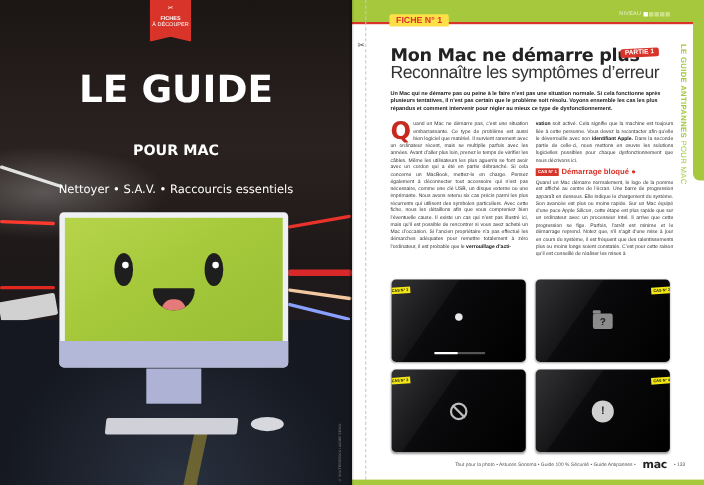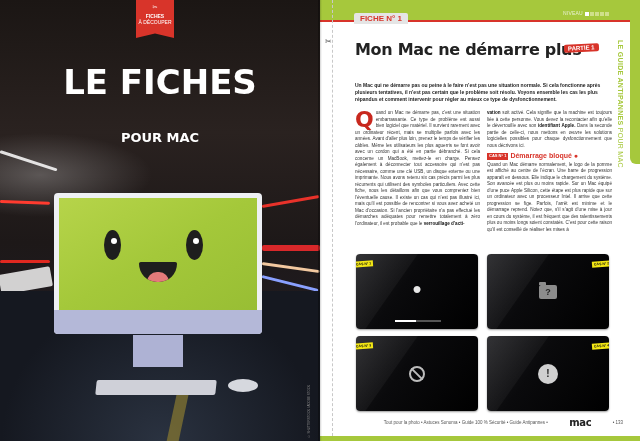--- a/index.html
+++ b/index.html
@@ -50,21 +50,21 @@
   .mouth::after { content: ""; position: absolute; left: 8px; bottom: 0; width: 22px; height: 10px; background: #e47a7a; border-radius: 11px 11px 0 0; }
   .imac-stand { position: absolute; left: 133px; top: 335px; width: 50px; height: 32px; background: #aeb2d4; }
   .keyboard { position: absolute; left: 96px; top: 380px; width: 120px; height: 15px; background: #cfd0d8; border-radius: 2px; transform: skewX(-6deg); }
   .mouse { position: absolute; left: 228px; top: 379px; width: 30px; height: 13px; background: #d6d8de; border-radius: 50%; }
   .credit { position: absolute; left: 307px; top: 385px; font-size: 3px; color: #888; writing-mode: vertical-rl; transform: rotate(180deg); }
 
   
   .page { position: absolute; left: 320px; top: 0; width: 320px; height: 441px; background: #ffffff; overflow: hidden; }
   .top-band { position: absolute; left: 0; top: 0; width: 320px; height: 20px; background: #a6c83c; }
   .red-line { position: absolute; left: 0; top: 20px; width: 310px; height: 2px; background: #d8342a; }
-  .fiche-tab { position: absolute; left: 34px; top: 13px; padding: 1px 6px; background: #e5e5e5; color: #d8342a; font-weight: bold; font-size: 8px; border-radius: 2px 2px 0 0; }
+  .fiche-tab { position: absolute; left: 34px; top: 13px; padding: 1px 6px; background: #fde047; color: #d8342a; font-weight: bold; font-size: 8px; border-radius: 2px 2px 0 0; }
   .niveau { position: absolute; left: 243px; top: 10px; font-size: 5px; color: #e8f0d0; letter-spacing: .2px; }
   .niveau .sq { display: inline-block; width: 4px; height: 4px; margin-left: 1px; background: #cfe08a; vertical-align: middle; }
   .niveau .sq.on { background: #ffffff; }
   .right-strip-green { position: absolute; left: 310px; top: 0; width: 10px; height: 164px; background: #a6c83c; border-radius: 0 0 0 6px; }
   .side-text { position: absolute; left: 297px; top: 40px; writing-mode: vertical-rl; font-size: 7px; color: #a6c83c; font-weight: bold; letter-spacing: .3px; }
   .side-text span.light { font-weight: normal; }
   .gutter-line { position: absolute; left: 12px; top: 0; width: 0; height: 441px; border-left: 1px dashed #c8c8c8; }
   .scissor-mark { position: absolute; left: 5px; top: 37px; font-size: 8px; color: #555; }
 
   .h1 { position: absolute; left: 35px; top: 40px; font-size: 16px; font-weight: bold; color: #222; font-family: "DejaVu Sans", sans-serif; letter-spacing: -0.3px; }
@@ -91,21 +91,21 @@
   .progress { position: absolute; left: 39px; bottom: 7px; width: 46px; height: 2px; background: #555; }
   .progress i { display: block; width: 21px; height: 2px; background: #fff; }
   .folder { width: 18px; height: 14px; background: #8c8c8c; border-radius: 2px; position: relative; color: #222; font-size: 9px; font-weight: bold; line-height: 14px; }
   .folder::before { content: ""; position: absolute; left: 0; top: -3px; width: 7px; height: 3px; background: #8c8c8c; border-radius: 1px 1px 0 0; }
   .prohibit { width: 16px; height: 16px; border: 2px solid #bcbcbc; border-radius: 50%; position: relative; }
   .prohibit::after { content: ""; position: absolute; left: 5px; top: -2px; width: 2px; height: 16px; background: #bcbcbc; transform: rotate(-45deg); }
   .globe { width: 20px; height: 20px; border-radius: 50%; background: #d0d0d0; position: relative; }
   .globe::after { content: "!"; position: absolute; left: 0; top: 0; width: 20px; height: 20px; line-height: 20px; text-align: center; font-size: 10px; font-weight: bold; color: #222; }
 
   .footer { position: absolute; left: 0; top: 417px; width: 303px; text-align: right; font-size: 4.5px; color: #555; }
-  .footer .brand { display: inline-block; font-weight: bold; font-size: 10px; color: #222; font-family: "DejaVu Sans", sans-serif; vertical-align: middle; margin: 0 20px; letter-spacing: -0.3px; }
+  .footer .brand { display: inline-block; font-weight: bold; font-size: 10px; color: #222; font-family: "DejaVu Sans", sans-serif; vertical-align: middle; margin: 0 5px; letter-spacing: -0.3px; }
   .bottom-band { position: absolute; left: 0; top: 436px; width: 320px; height: 5px; background: #a6c83c; }
   .spine-shadow { position: absolute; left: 318px; top: 0; width: 4px; height: 441px; background: linear-gradient(90deg, rgba(0,0,0,.35), rgba(0,0,0,0)); }
 </style>
 </head>
 <body>
 
 <div class="cover">
   <div class="streak" style="left:0;top:150px;width:60px;background:rgba(255,255,255,.85);transform:rotate(18deg);"></div>
   <div class="streak" style="left:0;top:200px;width:50px;background:#ff3b2f;transform:rotate(2deg);"></div>
   <div class="streak" style="left:0;top:260px;width:50px;background:#e02820;"></div>
@@ -117,22 +117,23 @@
   <div class="road">
       <div class="road-line"></div>
     </div>
 
   <div class="ribbon">
     <span class="scissors">✂</span>
     <span class="r1">FICHES</span>
     <span class="r2">À DÉCOUPER</span>
   </div>
 
-  <div class="cover-title t1">LE FICHES</div>
+  <div class="cover-title t1">LE GUIDE</div>
   <div class="cover-title t3">POUR MAC</div>
+  <div class="sub s2">Nettoyer • S.A.V. • Raccourcis essentiels</div>
 
   <div class="imac-screen">
     <div class="imac-display"></div>
     <div class="imac-chin"></div>
     <div class="eye" style="left:50px;top:37px;"></div>
     <div class="eye" style="left:132px;top:37px;"></div>
     <div class="mouth" style="left:85px;top:69px;"></div>
   </div>
   <div class="imac-stand"></div>
   <div class="keyboard"></div>
@@ -149,20 +150,21 @@
     <span>NIVEAU</span>
     <span class="sq on"></span><span class="sq"></span><span class="sq"></span><span class="sq"></span><span class="sq"></span>
   </div>
   <div class="side-text"><span>LE GUIDE ANTIPANNES</span><span class="light"> POUR MAC</span></div>
 
   <div class="gutter-line"></div>
   <div class="scissor-mark">✂</div>
 
   <div class="h1">Mon Mac ne démarre plus</div>
   <div class="partie">PARTIE 1</div>
+  <div class="h2">Reconnaître les symptômes d’erreur</div>
   <div class="intro">Un Mac qui ne démarre pas ou peine à le faire n’est pas une situation normale. Si cela fonctionne après plusieurs tentatives, il n’est pas certain que le problème soit résolu. Voyons ensemble les cas les plus répandus et comment intervenir pour régler au mieux ce type de dysfonctionnement.</div>
 
   <div class="col col1">
     <span class="dropcap">Q</span><span>uand un Mac ne démarre pas, c’est une situation embarrassante. Ce type de problème est aussi bien logiciel que matériel. Il survient rarement avec un ordinateur récent, mais se multiplie parfois avec les années. Avant d’aller plus loin, prenez le temps de vérifier les câbles. Même les utilisateurs les plus aguerris se font avoir avec un cordon qui a été en partie débranché. Si cela concerne un MacBook, mettez-le en charge. Pensez également à déconnecter tout accessoire qui n’est pas nécessaire, comme une clé USB, un disque externe ou une imprimante. Nous avons retenu six cas précis parmi les plus récurrents qui utilisent des symboles particuliers. Avec cette fiche, nous les détaillons afin que vous compreniez bien l’éventuelle cause. Il existe un cas qui n’est pas illustré ici, mais qu’il est possible de rencontrer si vous avez acheté un Mac d’occasion. Si l’ancien propriétaire n’a pas effectué les démarches adéquates pour remettre totalement à zéro l’ordinateur, il est probable que le </span><b>verrouillage d’acti-</b>
   </div>
 
   <div class="col col2">
     <b>vation</b><span> soit activé. Cela signifie que la machine est toujours liée à cette personne. Vous devez la recontacter afin qu’elle le déverrouille avec son </span><b>identifiant Apple.</b><span> Dans la seconde partie de celle-ci, nous mettons en œuvre les solutions logicielles possibles pour chaque dysfonctionnement que nous décrivons ici.</span>
     <div class="case-head">
       <span class="case-badge">CAS N° 1</span><span>Démarrage bloqué ●</span>

